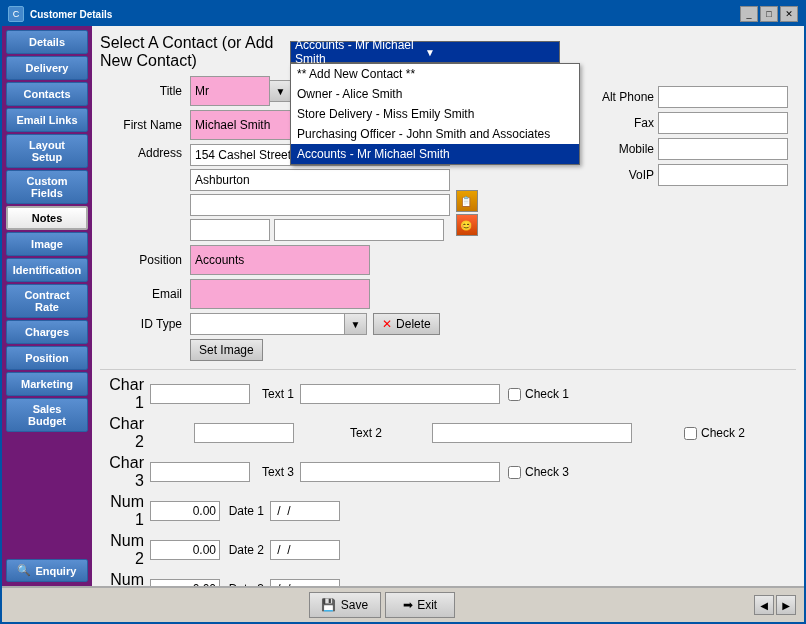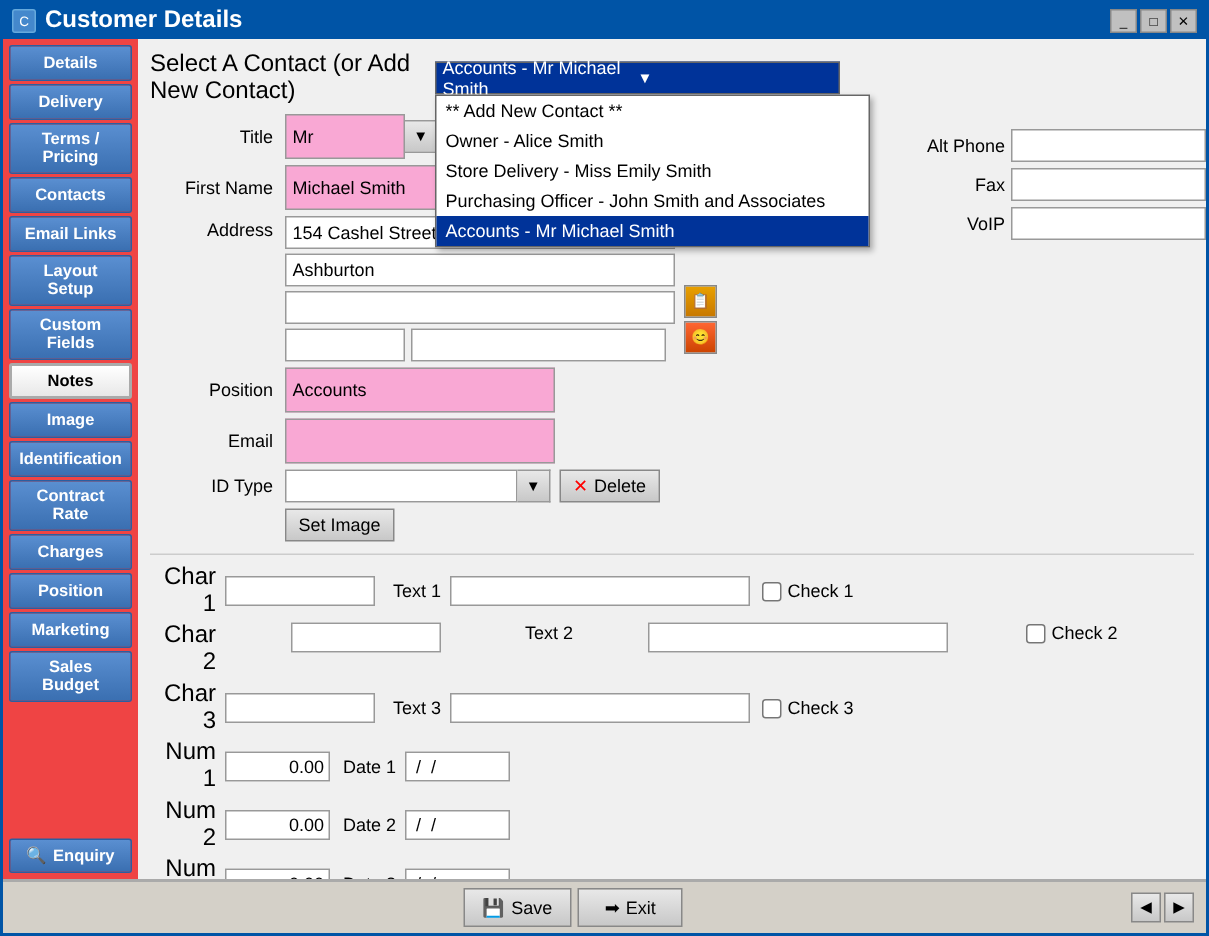--- a/index.html
+++ b/index.html
@@ -3,32 +3,32 @@
   <meta charset="utf-8">
   <style>
     * { box-sizing: border-box; margin: 0; padding: 0; }
     body { font-family: 'Segoe UI', Tahoma, Geneva, Verdana, sans-serif; font-size: 12px; background: #d4d0c8; width: 806px; height: 624px; overflow: hidden; }
     
     .window { width: 806px; height: 624px; display: flex; flex-direction: column; border: 2px solid #0054a6; background: #d4d0c8; }
     
     .title-bar { background: linear-gradient(to bottom, #0054a6, #0054a6); color: white; height: 24px; display: flex; align-items: center; padding: 0 6px; justify-content: space-between; }
     .title-bar-left { display: flex; align-items: center; gap: 6px; }
     .title-bar-icon { width: 16px; height: 16px; background: #4488cc; border: 1px solid #66aadd; border-radius: 2px; display: flex; align-items: center; justify-content: center; color: white; font-size: 9px; }
-    .title-bar-title { font-size: 16px; font-weight: bold; }
+    .title-bar-title { font-size: 10px; font-weight: bold; }
     .title-bar-buttons { display: flex; gap: 2px; }
     .title-btn { width: 18px; height: 16px; background: #c0c0c0; border: 1px solid #888; display: flex; align-items: center; justify-content: center; font-size: 9px; cursor: pointer; color: #000; }
     .title-btn.close { background: #c0c0c0; }
     
     .page-header { background: #f0f0f0; padding: 8px 12px; border-bottom: 1px solid #aaa; }
     .page-title { font-size: 20px; font-weight: bold; color: #000; }
     .inactive-check { float: right; display: flex; align-items: center; gap: 4px; margin-top: 4px; font-size: 12px; }
     
     .main-content { display: flex; flex: 1; overflow: hidden; }
     
-    .sidebar { width: 90px; background: #ef4444; display: flex; flex-direction: column; padding: 4px 4px; gap: 2px; }
+    .sidebar { width: 90px; background: #701a75; display: flex; flex-direction: column; padding: 4px 4px; gap: 2px; }
     .sidebar-btn { background: linear-gradient(to bottom, #5a8fd1, #3a6fb1); color: white; border: 1px solid #2a5fa1; padding: 4px 6px; text-align: center; cursor: pointer; font-size: 11px; font-weight: bold; border-radius: 2px; min-height: 24px; display: flex; align-items: center; justify-content: center; }
     .sidebar-btn.active { background: linear-gradient(to bottom, #ffffff, #e8e8e8); color: #000; border: 2px solid #aaa; font-weight: bold; }
     .sidebar-spacer { flex: 1; }
     .sidebar-enquiry { background: linear-gradient(to bottom, #5a8fd1, #3a6fb1); color: white; border: 1px solid #2a5fa1; padding: 4px 6px; text-align: center; cursor: pointer; font-size: 11px; font-weight: bold; border-radius: 2px; display: flex; align-items: center; justify-content: center; gap: 4px; }
     
     .form-area { flex: 1; background: #f0f0f0; padding: 8px; overflow-y: auto; position: relative; }
     
     .form-row { display: flex; align-items: center; margin-bottom: 4px; }
     .form-label { width: 90px; text-align: right; padding-right: 8px; font-size: 12px; color: #000; flex-shrink: 0; }
     .form-input { border: 1px solid #999; background: #f9a8d4; padding: 2px 4px; font-size: 12px; height: 30px; }
@@ -66,21 +66,21 @@
     .footer-buttons { display: flex; gap: 4px; }
     .footer-btn { height: 26px; background: linear-gradient(to bottom, #e8e8e8, #c8c8c8); border: 1px solid #888; cursor: pointer; display: flex; align-items: center; justify-content: center; padding: 0 12px; gap: 4px; font-size: 12px; min-width: 70px; }
     .footer-nav { display: flex; gap: 2px; }
     .footer-nav-btn { width: 20px; height: 20px; background: linear-gradient(to bottom, #e8e8e8, #c8c8c8); border: 1px solid #888; cursor: pointer; display: flex; align-items: center; justify-content: center; font-size: 10px; }
     .address-input { width: 260px; height: 22px; border: 1px solid #999; background: white; padding: 2px 4px; font-size: 12px; display: block; margin-bottom: 3px; }
     
     .postcode-row { display: flex; gap: 4px; }
     .postcode-input { width: 80px; height: 22px; border: 1px solid #999; background: white; padding: 2px 4px; font-size: 12px; }
     .country-input { width: 170px; height: 22px; border: 1px solid #999; background: white; padding: 2px 4px; font-size: 12px; }
 
-    .phone-section { position: absolute; right: 0; top: 60px; }
+    .phone-section { position: absolute; right: 16px; top: 60px; }
     .phone-row { display: flex; align-items: center; margin-bottom: 4px; gap: 4px; }
     .phone-label { width: 65px; text-align: right; font-size: 12px; }
     .phone-input { width: 130px; height: 22px; border: 1px solid #999; background: white; padding: 2px 4px; font-size: 12px; }
   </style>
 </head>
 <body>
 
 <div class="window">
 
   <div class="title-bar">
@@ -94,21 +94,20 @@
       <div class="title-btn close">✕</div>
     </div>
   </div>
 
 
   <div class="main-content">
 
     <div class="sidebar">
       <div class="sidebar-btn">Details</div>
       <div class="sidebar-btn">Delivery</div>
-      <div class="sidebar-btn">Terms / Pricing</div>
       <div class="sidebar-btn">Contacts</div>
       <div class="sidebar-btn">Email Links</div>
       <div class="sidebar-btn">Layout Setup</div>
       <div class="sidebar-btn">Custom Fields</div>
       <div class="sidebar-btn active">Notes</div>
       <div class="sidebar-btn">Image</div>
       <div class="sidebar-btn">Identification</div>
       <div class="sidebar-btn">Contract Rate</div>
       <div class="sidebar-btn">Charges</div>
       <div class="sidebar-btn">Position</div>
@@ -204,40 +203,44 @@
       <div class="phone-section">
         <div class="phone-row">
           <span class="phone-label">Alt Phone</span>
           <input class="phone-input" type="text" value="" style="">
         </div>
         <div class="phone-row">
           <span class="phone-label">Fax</span>
           <input class="phone-input" type="text" value="" style="">
         </div>
         <div class="phone-row">
+          <span class="phone-label">Mobile</span>
+          <input class="phone-input" type="text" value="" style="">
+        </div>
+        <div class="phone-row">
           <span class="phone-label">VoIP</span>
           <input class="phone-input" type="text" value="" style="">
         </div>
       </div>
 
       <div class="custom-fields-section">
 
         <div style="display:flex; align-items:center; margin-bottom:3px;">
           <span class="custom-label">Char 1</span>
           <input class="custom-input" type="text" value="" style="">
           <span class="text-label">Text 1</span>
           <input class="text-input" type="text" value="" style="">
           <div style="margin-left:8px;">
             <div class="check-item">
               <input type="checkbox" style="">
               <span>Check 1</span>
             </div>
           </div>
         </div>
-        <div style="display:flex; align-items:flex-start; margin-bottom:3px;gap:44px;">
+        <div style="display:flex; align-items:center; margin-bottom:3px;gap:44px;">
           <span class="custom-label">Char 2</span>
           <input class="custom-input" type="text" value="" style="">
           <span class="text-label">Text 2</span>
           <input class="text-input" type="text" value="" style="">
           <div style="margin-left:8px;">
             <div class="check-item">
               <input type="checkbox" style="">
               <span>Check 2</span>
             </div>
           </div>

